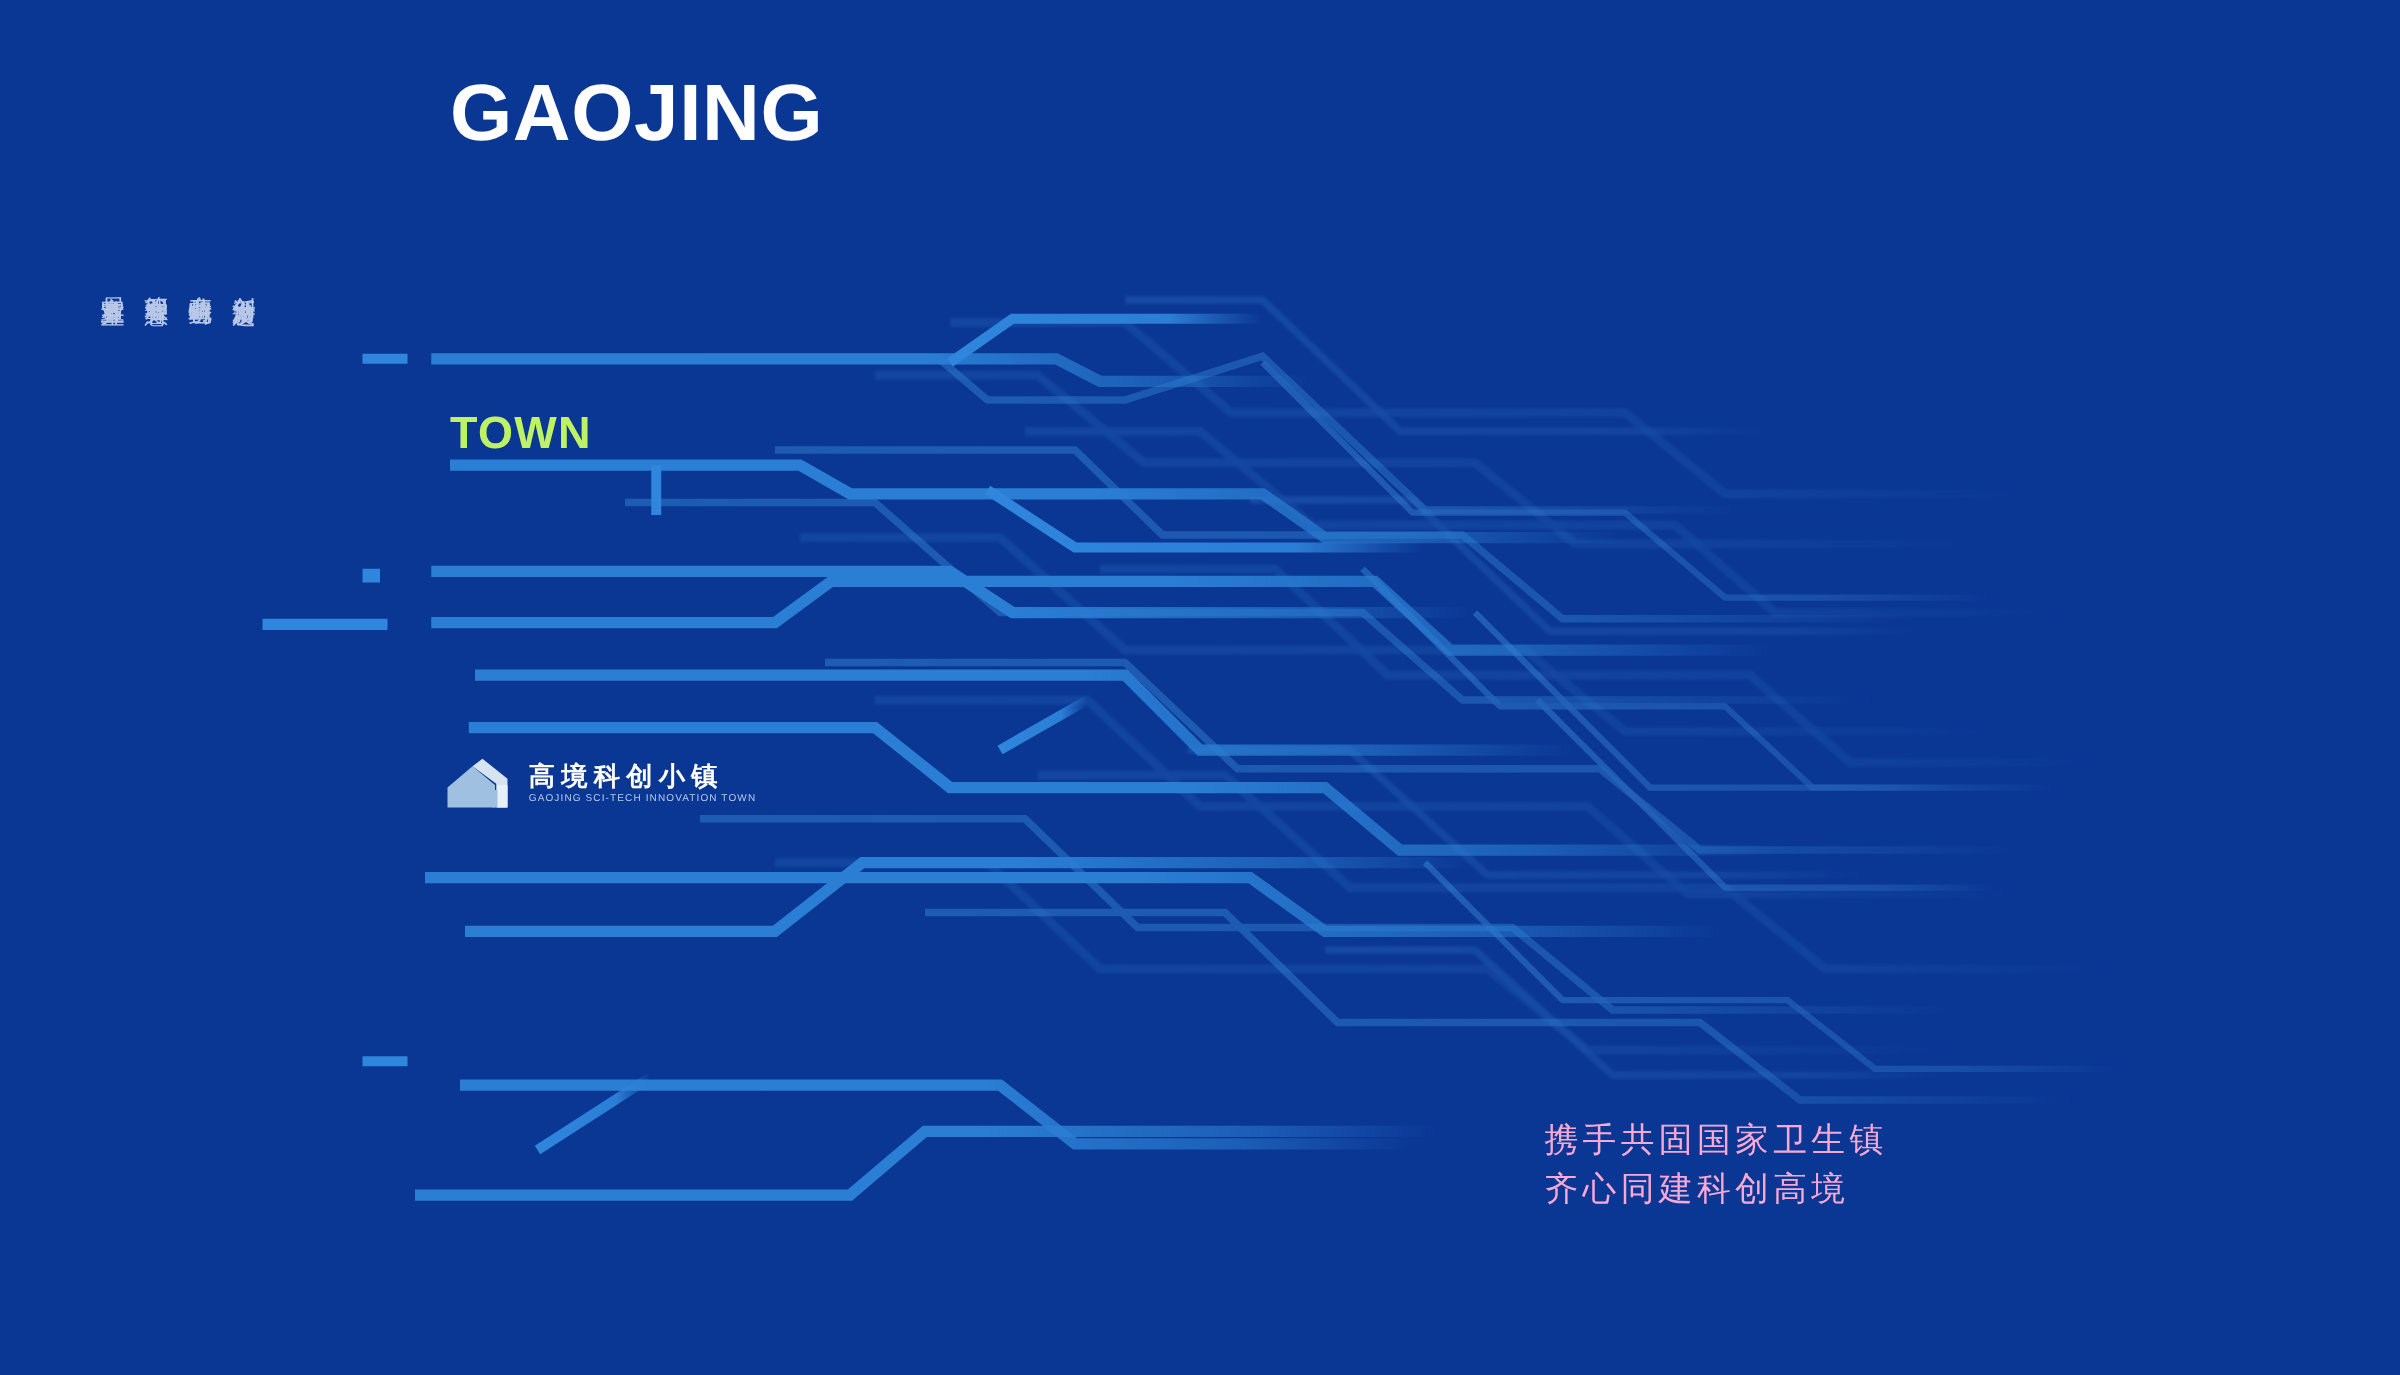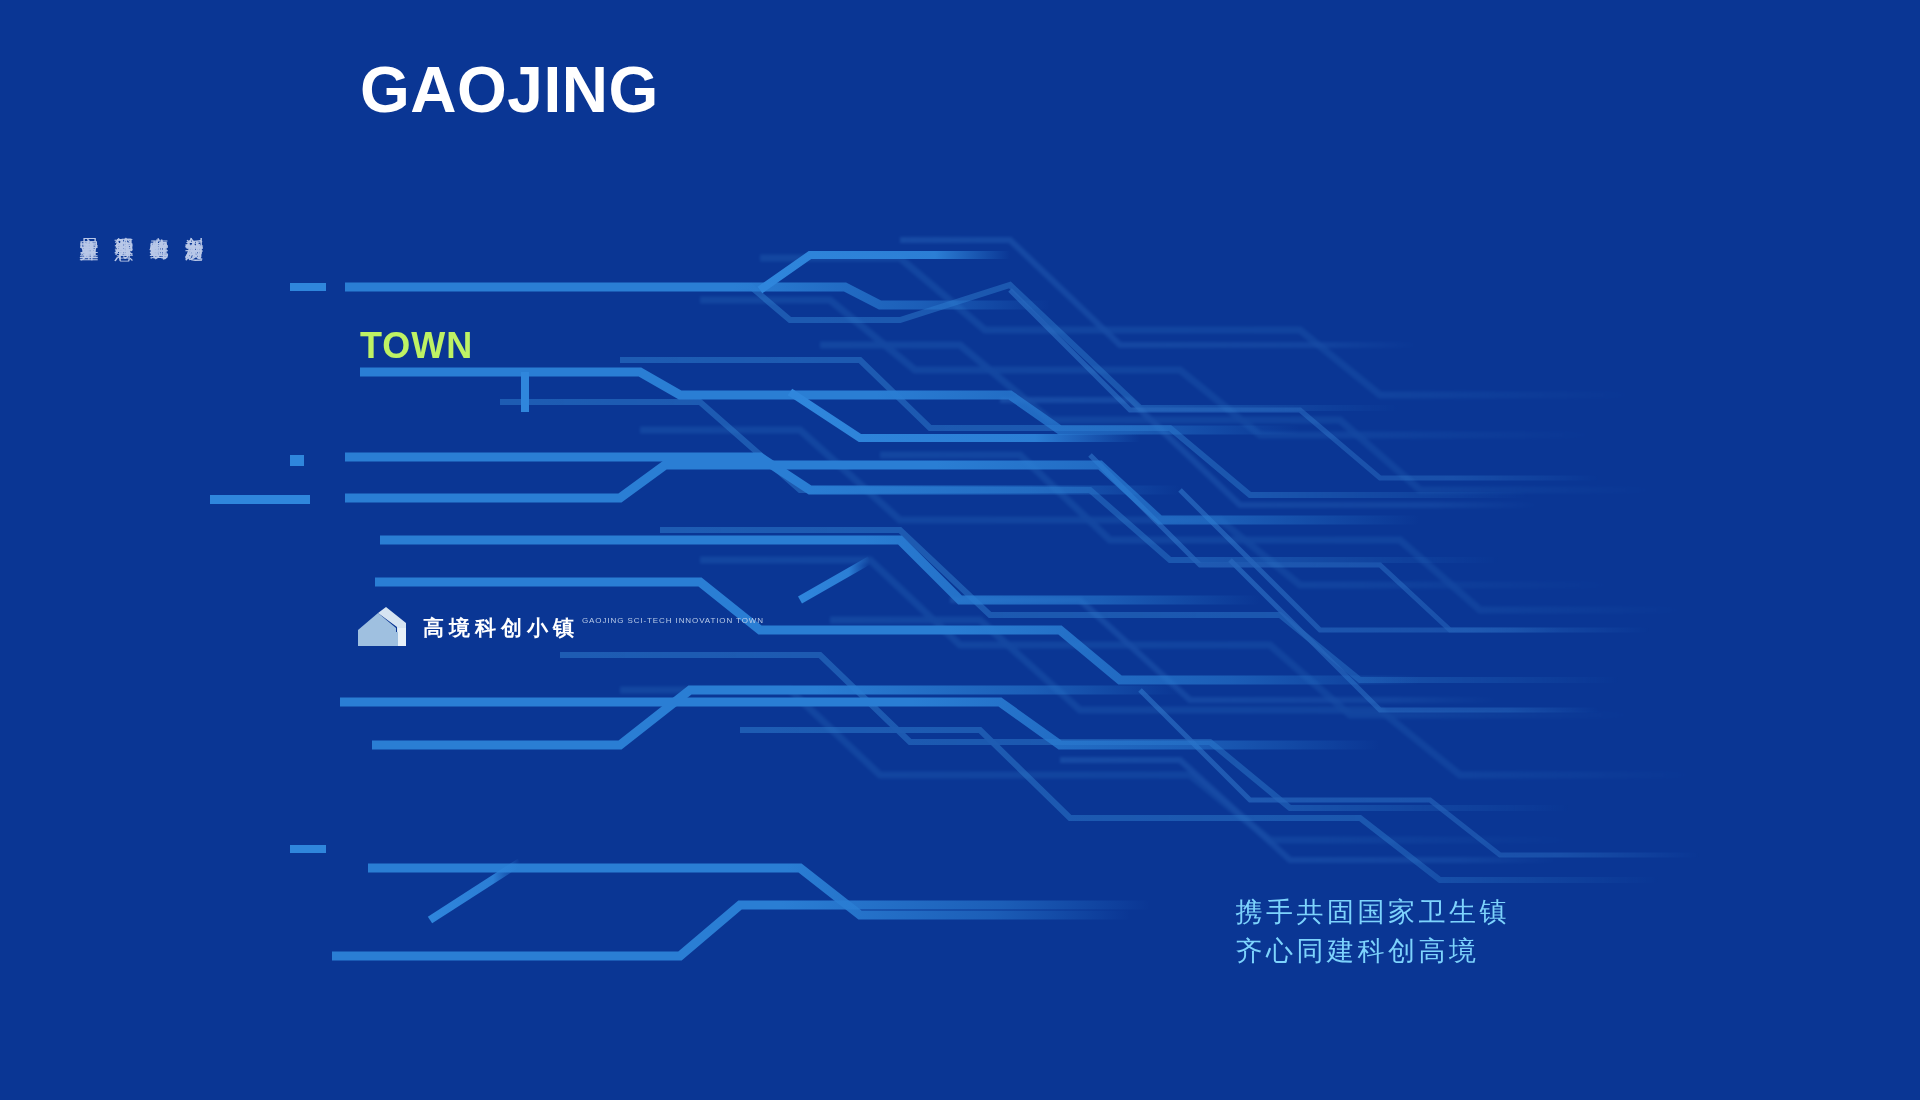--- a/index.html
+++ b/index.html
@@ -77,21 +77,21 @@
   
   #logo-lockup {
     position:absolute;
     left:356px; top:606px;
     display:flex;
     align-items:center;
     gap:11px;
     z-index:8;
   }
   #logo-mark { width:56px; height:42px; display:block; }
-  #logo-text-group { display:flex; flex-direction:row; gap:3px; }
+  #logo-text-group { display:flex; flex-direction:column; gap:3px; }
   #logo-cn {
     color:#ffffff;
     font-size:21px;
     font-weight:bold;
     letter-spacing:5px;
     line-height:1;
     font-family:"Liberation Sans", sans-serif;
   }
   #logo-en {
     color:#b9cbe8;
@@ -103,21 +103,21 @@
 
   
   #slogan {
     position:absolute;
     right:410px; top:893px;
     text-align:left;
     z-index:8;
   }
   #slogan .slogan-line {
     display:block;
-    color:#7dd3fc;
+    color:#f9a8d4;
     font-size:27px;
     line-height:1.45;
     letter-spacing:3.5px;
     font-family:"Liberation Sans", sans-serif;
     white-space:nowrap;
   }
 </style>
 </head>
 <body>
 

